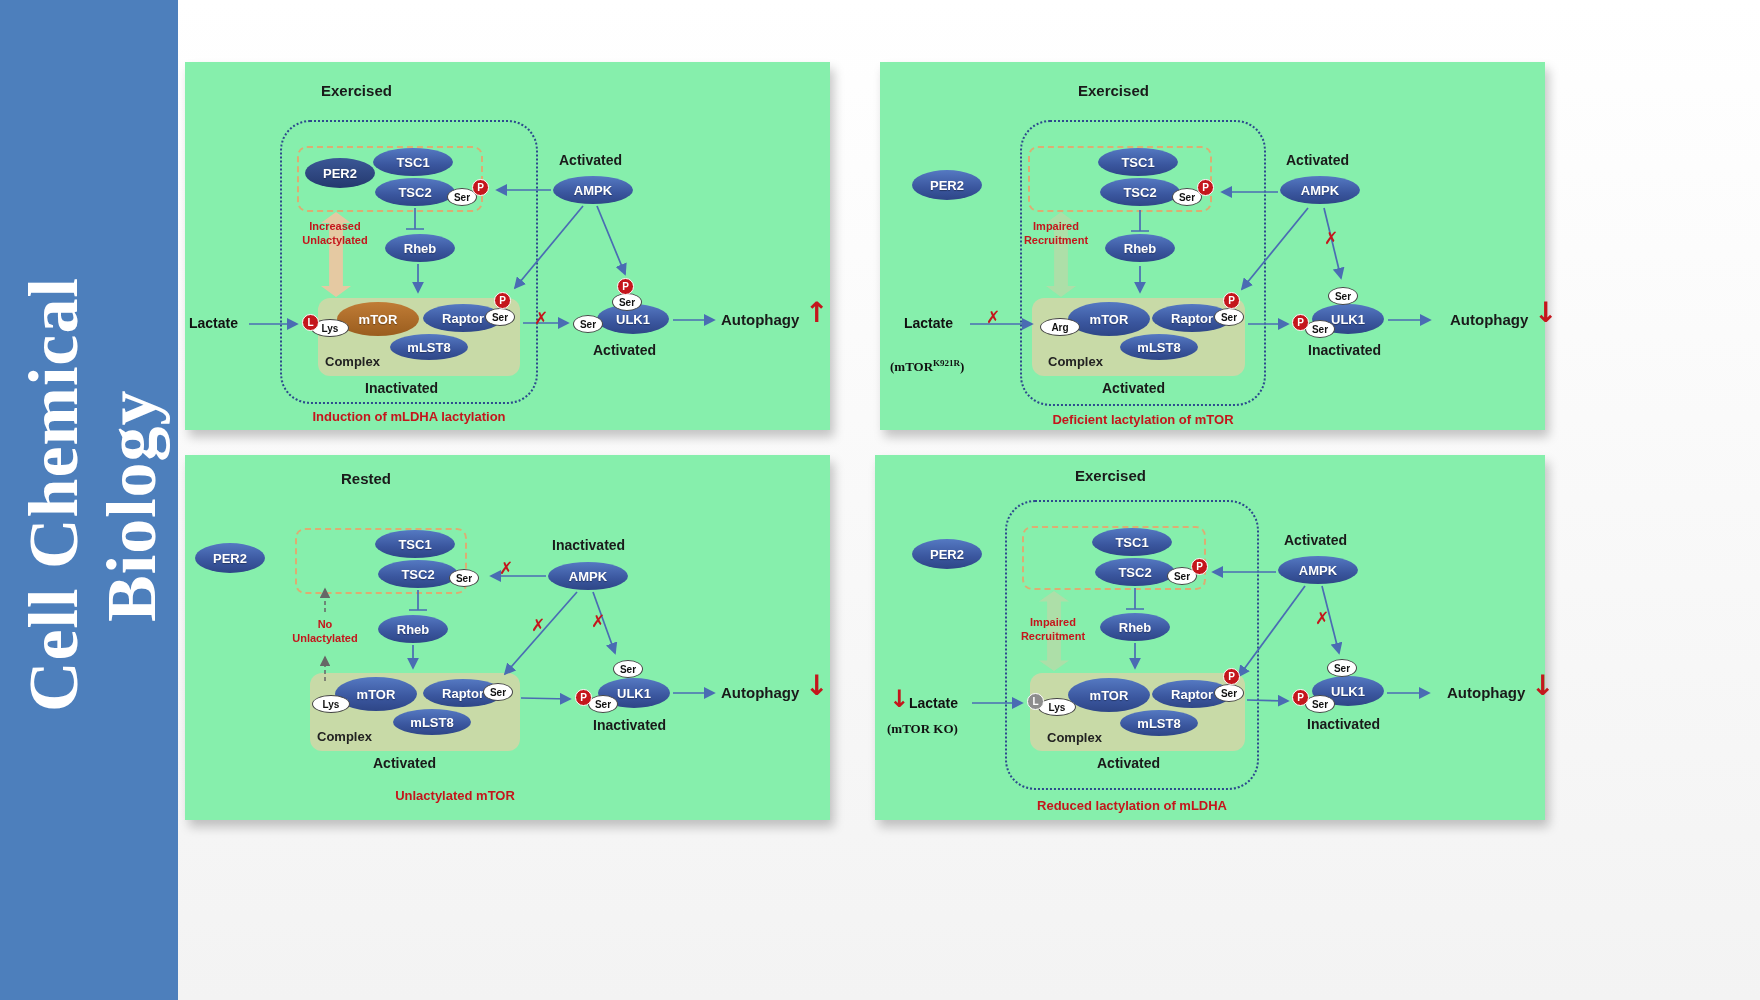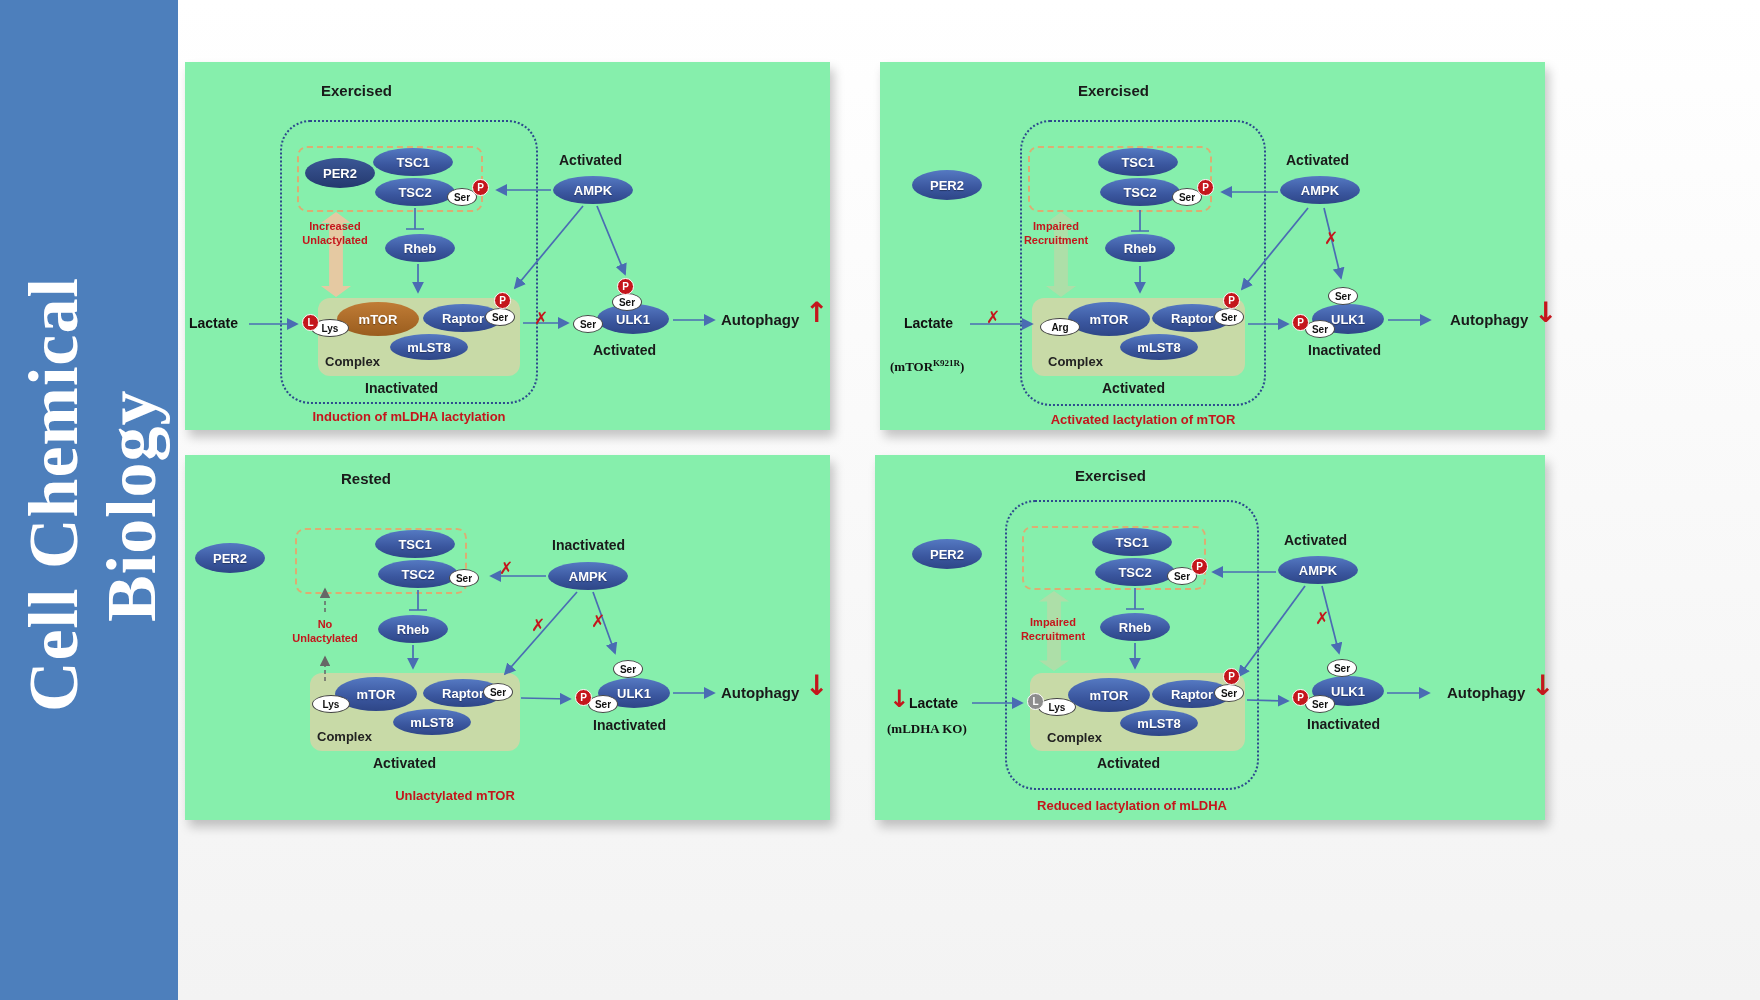--- a/index.html
+++ b/index.html
@@ -199,21 +199,21 @@
 
   <div class="xmark" style="left:444px;top:166px">✗</div>
   <div class="wbadge" style="left:448px;top:225px;width:30px;height:18px">Ser</div>
   <div class="rbadge" style="left:412px;top:252px;width:17px;height:17px">P</div>
   <div class="wbadge" style="left:425px;top:258px;width:30px;height:18px">Ser</div>
   <div class="oval" style="left:432px;top:242px;width:72px;height:30px">ULK1</div>
   <div class="slabel" style="left:428px;top:280px">Inactivated</div>
 
   <div class="slabel" style="left:570px;top:249px;font-size:15px">Autophagy</div>
   <div class="trend" style="left:654px;top:237px">↓</div>
-  <div class="caption" style="left:140px;top:350px;width:246px">Activated lactylation of mTOR</div>
+  <div class="caption" style="left:140px;top:350px;width:246px">Deficient lactylation of mTOR</div>
 </section>
 
 <section class="panel" style="left:185px;top:455px;width:645px;height:365px">
   <svg class="wires" width="645" height="365">
     <g stroke="#4a6cb3" stroke-width="1.7" fill="none">
       <path d="M361 121 L306 121" marker-end="url(#ab)"></path>
       <path d="M233 135 L233 155 M224 155 L242 155"></path>
       <path d="M228 190 L228 213" marker-end="url(#ab)"></path>
       <path d="M392 137 L320 219" marker-end="url(#ab)"></path>
       <path d="M408 137 L430 198" marker-end="url(#ab)"></path>
@@ -286,21 +286,21 @@
   <div class="wbadge" style="left:292px;top:112px;width:30px;height:18px">Ser</div>
   <div class="rbadge" style="left:316px;top:103px;width:17px;height:17px">P</div>
   <div class="slabel" style="left:409px;top:77px">Activated</div>
   <div class="oval" style="left:403px;top:101px;width:80px;height:28px">AMPK</div>
   <div class="rtext" style="left:128px;top:160px;width:100px">Impaired
 Recruitment</div>
   <div class="oval" style="left:225px;top:158px;width:70px;height:28px">Rheb</div>
 
   <div class="trend small" style="left:14px;top:232px">↓</div>
   <div class="lactate" style="left:34px;top:240px">Lactate</div>
-  <div class="variant" style="left:12px;top:266px">(mLDHA KO)</div>
+  <div class="variant" style="left:12px;top:266px">(mTOR KO)</div>
   <div class="rbadge gray" style="left:152px;top:238px;width:17px;height:17px">L</div>
   <div class="wbadge" style="left:163px;top:243px;width:38px;height:18px">Lys</div>
   <div class="oval" style="left:193px;top:223px;width:82px;height:34px">mTOR</div>
   <div class="oval" style="left:277px;top:225px;width:80px;height:28px">Raptor</div>
   <div class="rbadge" style="left:348px;top:213px;width:17px;height:17px">P</div>
   <div class="wbadge" style="left:339px;top:229px;width:30px;height:18px">Ser</div>
   <div class="oval" style="left:245px;top:255px;width:78px;height:26px">mLST8</div>
   <div class="clabel" style="left:172px;top:275px">Complex</div>
   <div class="slabel" style="left:222px;top:300px">Activated</div>
 

